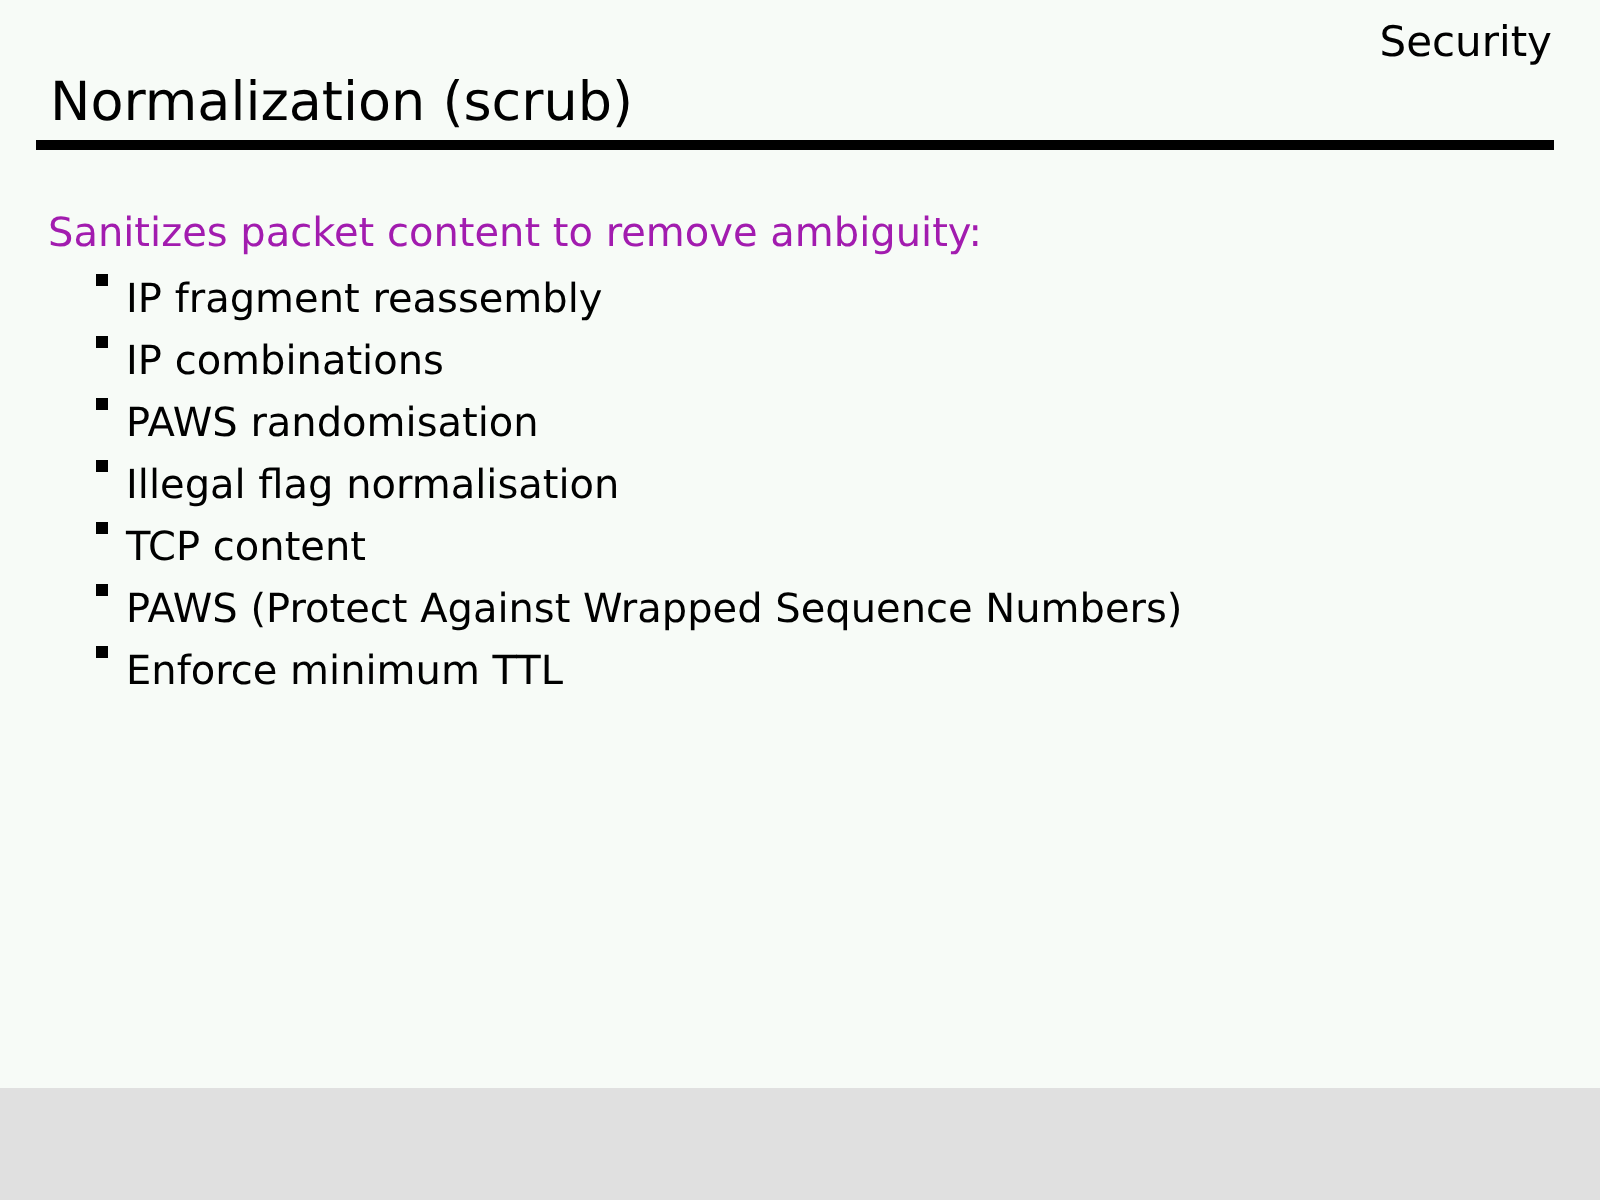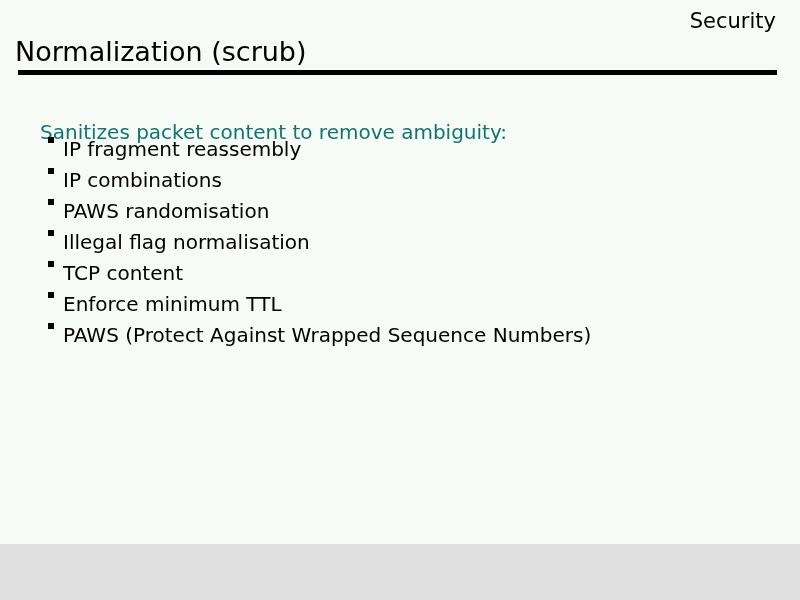--- a/index.html
+++ b/index.html
@@ -20,43 +20,43 @@
       position: absolute;
       top: 9px;
       right: 24px;
       font-size: 21px;
       line-height: 25px;
       color: #000000;
     }
     .slide-title {
       position: absolute;
       top: 36px;
-      left: 15px;
+      left: 25px;
       margin: 0;
       font-size: 27px;
       font-weight: normal;
       line-height: 31px;
       color: #000000;
     }
     .title-rule {
       position: absolute;
       top: 70px;
       left: 18px;
       width: 759px;
       height: 5px;
       background: #000000;
     }
     .intro-text {
       position: absolute;
       top: 104px;
       left: 24px;
-      margin: 16px;
+      margin: 0;
       font-size: 20px;
       line-height: 25px;
-      color: #0f766e;
+      color: #a21caf;
     }
     .bullet-list {
       position: absolute;
       top: 137px;
       left: 48px;
       margin: 0;
       padding: 0;
       list-style: none;
     }
     .bullet-list li {
@@ -104,21 +104,21 @@
     <li>
       <span class="square-bullet"></span>
       <span>Illegal flag normalisation</span>
     </li>
     <li>
       <span class="square-bullet"></span>
       <span>TCP content</span>
     </li>
     <li>
       <span class="square-bullet"></span>
-      <span>Enforce minimum TTL</span>
+      <span>PAWS (Protect Against Wrapped Sequence Numbers)</span>
     </li>
     <li>
       <span class="square-bullet"></span>
-      <span>PAWS (Protect Against Wrapped Sequence Numbers)</span>
+      <span>Enforce minimum TTL</span>
     </li>
   </ul>
 
 </div>
 
 </body></html>

